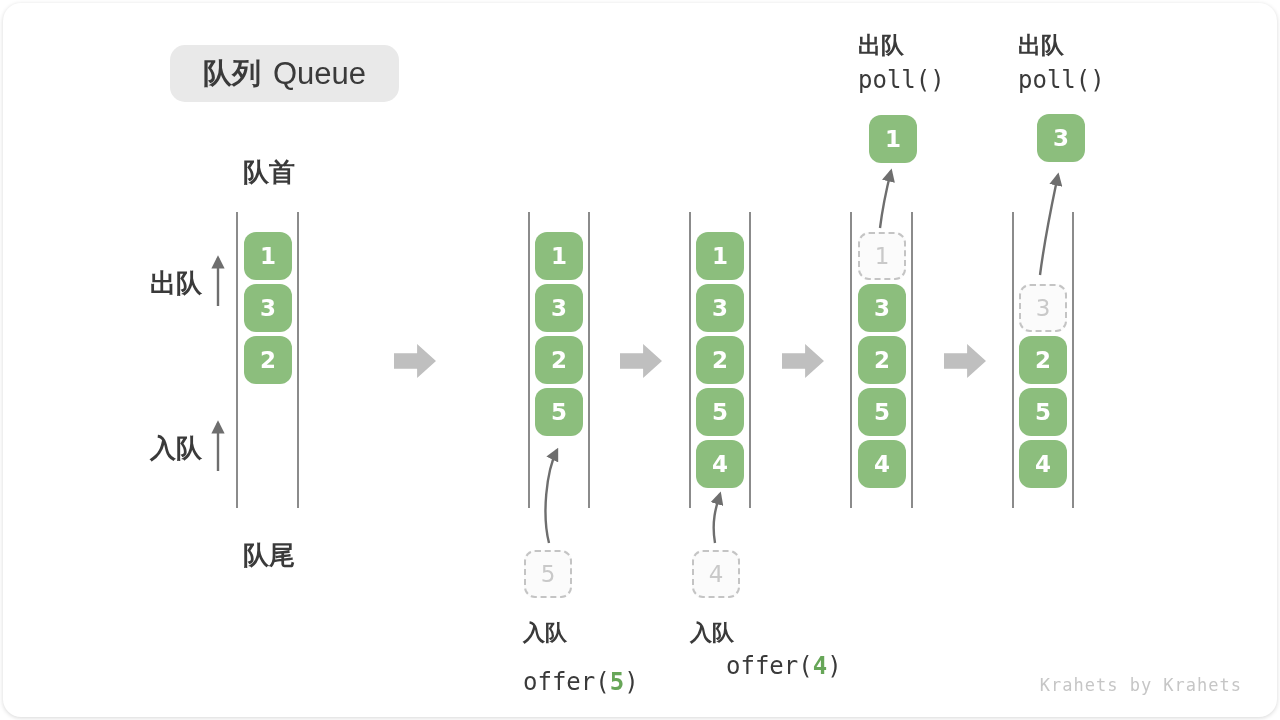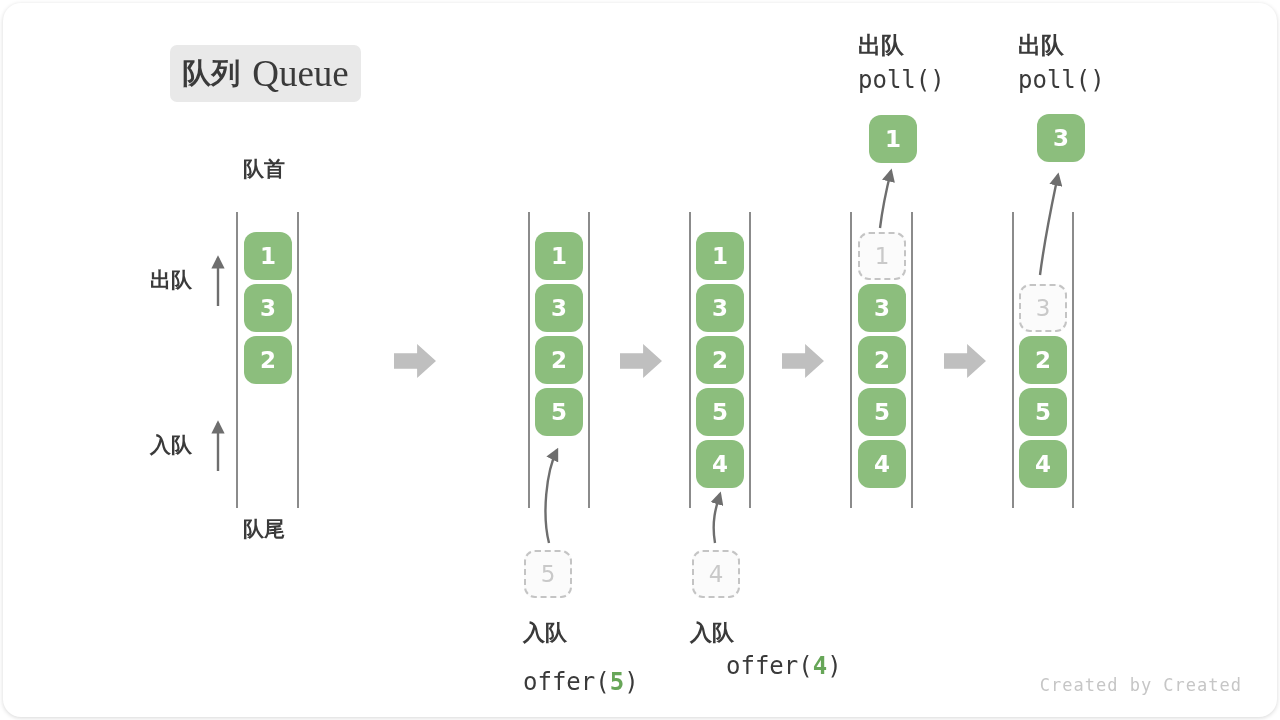--- a/index.html
+++ b/index.html
@@ -8,27 +8,27 @@
     --text-dark:#3A3A3A; --title-bg:#E9E9E9; --watermark-gray:#C6C6C6;
   }
   html,body{margin:0;padding:0;background:#fff;}
   body{width:1280px;height:720px;position:relative;overflow:hidden;
        font-family:"Liberation Sans","DejaVu Sans",sans-serif;color:var(--text-dark);}
   .canvas{position:absolute;inset:3px;background:#fff;border-radius:18px;
           box-shadow:0 1px 4px rgba(0,0,0,.16);}
   .stage{display:contents;}
   .overlay{position:absolute;left:0;top:0;pointer-events:none;}
 
-  .title-box{position:absolute;left:170px;top:45px;width:191px;height:57px;
-             background:var(--title-bg);border-radius:7px;display:flex;
+  .title-box{position:absolute;left:170px;top:45px;width:229px;height:57px;
+             background:var(--title-bg);border-radius:15px;display:flex;
              align-items:center;justify-content:center;gap:12px;}
   .title-zh{font-size:29px;font-weight:700;}
-  .title-en{font-size:37px;font-family:Liberation Serif, serif;}
+  .title-en{font-size:31px;font-family:Liberation Sans, sans-serif;}
 
-  .side-label{position:absolute;font-size:21px;font-weight:700;white-space:nowrap;}
+  .side-label{position:absolute;font-size:26px;font-weight:700;white-space:nowrap;}
   .op-zh{position:absolute;font-size:22px;font-weight:600;white-space:nowrap;}
   .code{position:absolute;font-size:24px;white-space:nowrap;
         font-family:"DejaVu Sans Mono","Liberation Mono",monospace;text-align:center;}
   .code .arg{color:var(--accent-green);font-weight:700;}
 
   .qbox{position:absolute;width:48px;height:48px;border-radius:12px;
         background:var(--box-green);color:#fff;font-weight:700;font-size:23px;
         display:flex;align-items:center;justify-content:center;
         font-family:"DejaVu Sans",sans-serif;}
   .ghost{position:absolute;width:48px;height:48px;box-sizing:border-box;
@@ -77,21 +77,21 @@
 </svg>
 
 
 <div class="title-box">
   <span class="title-zh">队列</span>
   <span class="title-en">Queue</span>
 </div>
 
 
 <div class="side-label" style="left:243px;top:155px">队首</div>
-<div class="side-label" style="left:243px;top:515px">队尾</div>
+<div class="side-label" style="left:243px;top:538px">队尾</div>
 <div class="side-label" style="left:150px;top:266px">出队</div>
 <div class="side-label" style="left:150px;top:431px">入队</div>
 
 
 <div class="block-arrow" style="left:394px"></div>
 <div class="block-arrow" style="left:620px"></div>
 <div class="block-arrow" style="left:782px"></div>
 <div class="block-arrow" style="left:944px"></div>
 
 
@@ -144,16 +144,16 @@
 <div class="stage">
   <div class="op-zh" style="left:1018px;top:30px;font-size:23px">出队</div>
   <div class="code" style="left:1018px;top:66px">poll()</div>
   <div class="qbox" style="left:1037px;top:114px">3</div>
   <div class="ghost" style="left:1019px;top:284px">3</div>
   <div class="qbox" style="left:1019px;top:336px">2</div>
   <div class="qbox" style="left:1019px;top:388px">5</div>
   <div class="qbox" style="left:1019px;top:440px">4</div>
 </div>
 
-<div class="watermark">Created by Created</div>
+<div class="watermark">Krahets by Krahets</div>
 
 
 
 
 </body></html>

